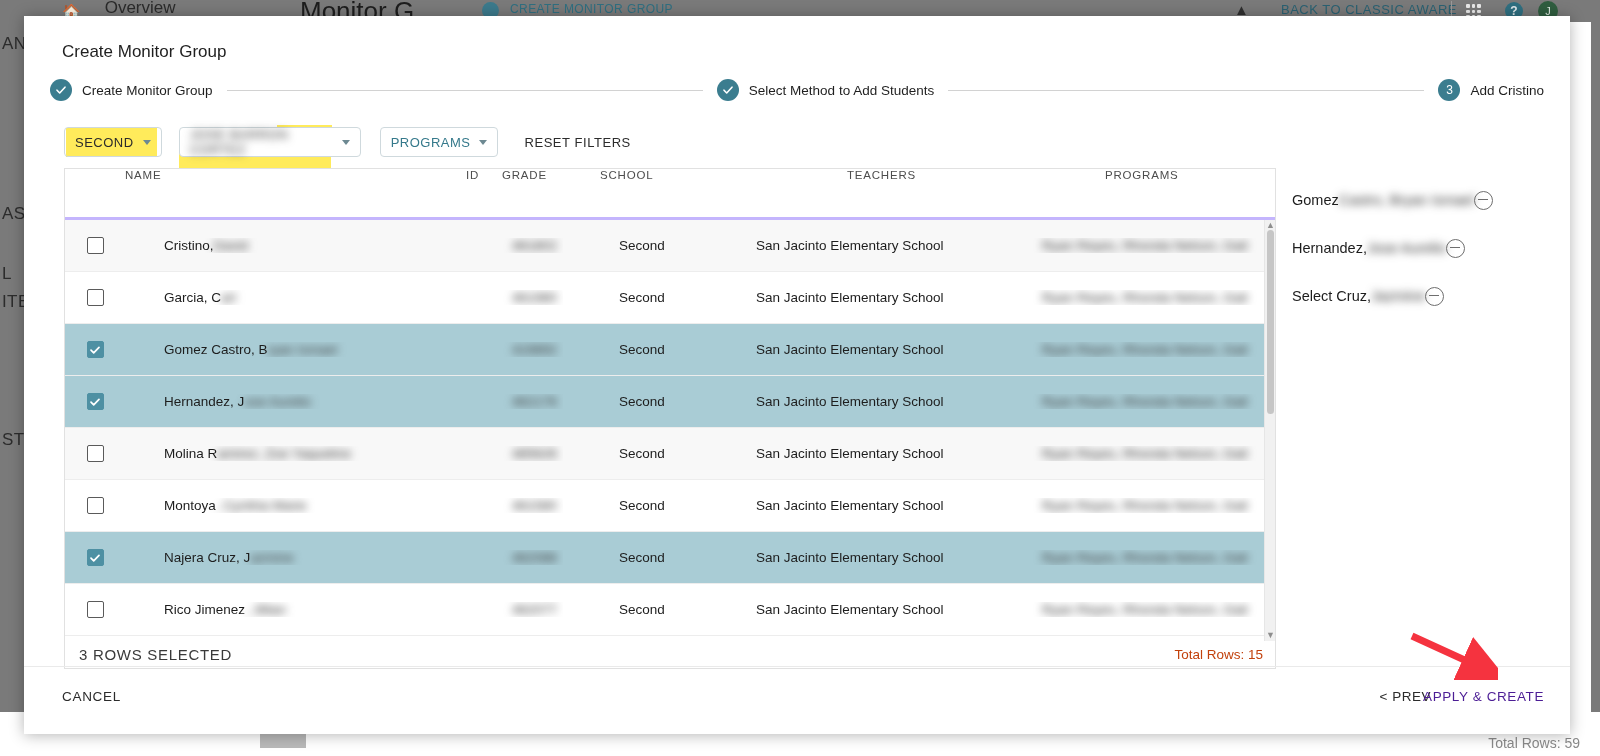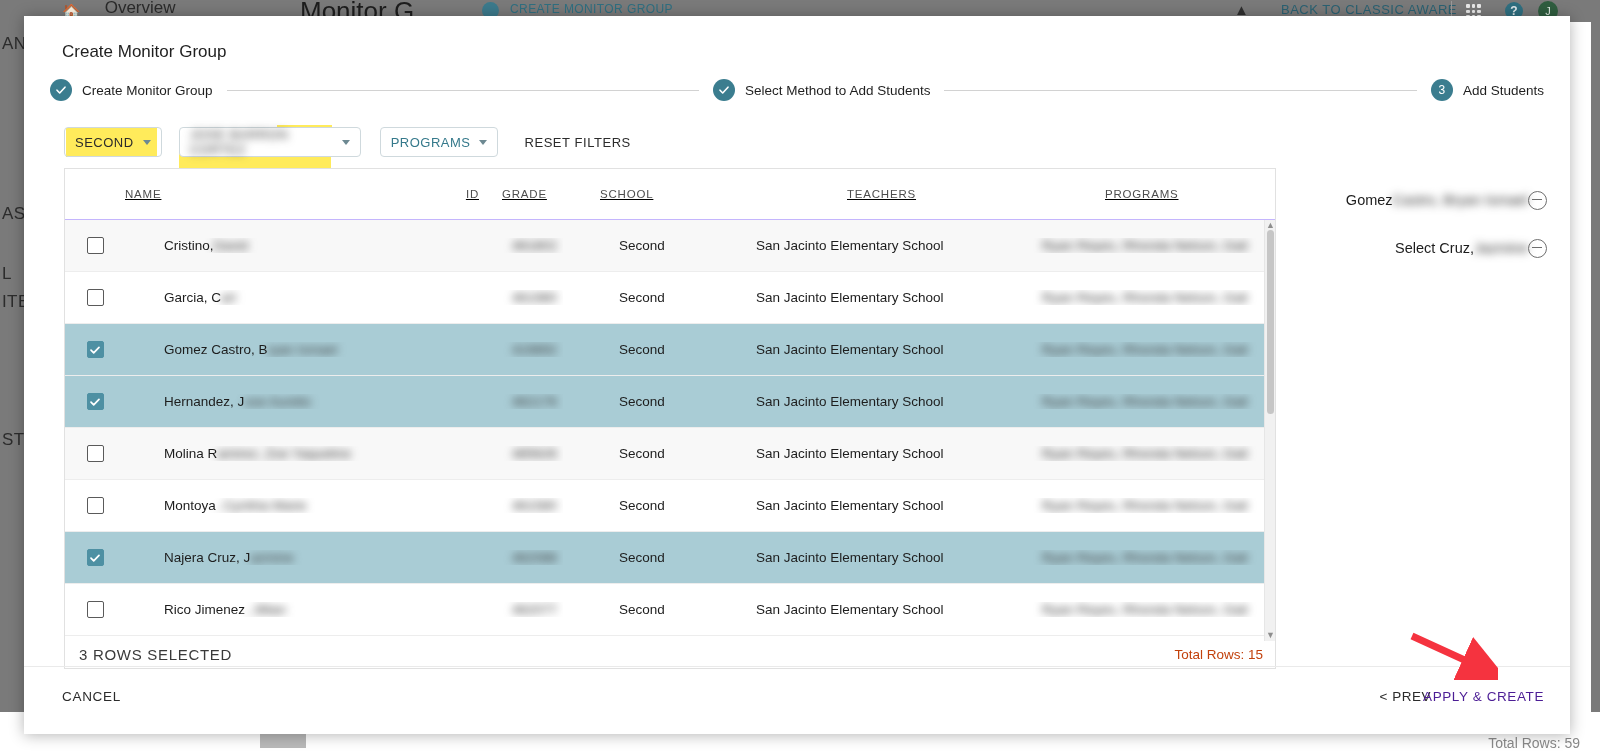--- a/index.html
+++ b/index.html
@@ -168,22 +168,22 @@
     letter-spacing: .55px; white-space: nowrap;
   }
 
   
   .table-card {
     position: absolute; left: 40px; top: 152px;
     width: 1212px; height: 501px;
     border: 1px solid #e1e1e1; background: #fff;
   }
   .thead {
-    height: 51px; border-bottom: 1px solid #c4b5fd;
-    display: flex; align-items: center; text-decoration: underline;
+    height: 51px; border-bottom: 3px solid #c4b5fd;
+    display: flex; align-items: flex-start;
   }
   .row {
     height: 52px; display: flex; align-items: center;
     border-bottom: 1px solid #ededed;
     gap: 39px;
   }
   .row.odd { background: #f8f8f8; }
   .row.even { background: #ffffff; }
   .row.selected { background: #a9ccd5; }
   .c-check { width: 60px; flex: 0 0 60px; display:flex; align-items:center; justify-content:center; }
@@ -234,21 +234,21 @@
 
   
   .side-panel { position: absolute; left: 1268px; top: 160px; width: 255px; }
   .side-head {
     display: flex; align-items: center; justify-content: space-between;
     height: 30px;
   }
   .side-head-label { font-size: 14.5px; color: #404040; }
   .chev-up { color: #6a6a6a; font-size: 13px; line-height: 1; }
   .side-item {
-    display: flex; align-items: center; justify-content: flex-end;
+    display: flex; align-items: center; justify-content: flex-start;
     height: 48px;
   }
   .side-name { font-size: 14.5px; color: #1d1d1d; display: flex; align-items: baseline; }
   .remove-icon {
     width: 19px; height: 19px; border-radius: 50%;
     border: 1.5px solid #6e6e6e; position: relative; flex: 0 0 19px;
   }
   .remove-icon:after {
     content: ""; position: absolute; left: 3px; top: 7.2px;
     width: 10px; height: 1.6px; background: #6e6e6e;
@@ -336,21 +336,21 @@
       <div class="step-badge">
         <svg width="12" height="12" viewBox="0 0 12 12">
             <path d="M2 6.2 L4.7 9 L10 3.2" fill="none" stroke="#ffffff" stroke-width="1.6" stroke-linecap="round" stroke-linejoin="round"></path>
           </svg>
       </div>
       <span class="step-label">Select Method to Add Students</span>
     </div>
     <div class="step-line"></div>
     <div class="step">
       <div class="step-badge">3</div>
-      <span class="step-label">Add Students</span>
+      <span class="step-label">Add Cristino</span>
     </div>
   </div>
 
   <div class="filters">
 
     <div class="hl-wrap">
       <div class="hl-yellow" style="left:2px; top:1px; width:91px; height:29px;"></div>
       <div class="sel-box" style="background:transparent;">
         <span class="sel-text">SECOND</span>
         <span class="caret"></span>
@@ -502,20 +502,27 @@
       <span class="total-rows">Total Rows: 15</span>
     </div>
   </div>
 
   <div class="side-panel">
     <div id="side-host">
         <div class="side-item">
           <span class="side-name">
             <span>Gomez</span>
             <span class="cellblur"> Castro, Bryan Ismael</span>
+          </span>
+          <span class="remove-icon"></span>
+        </div>
+        <div class="side-item">
+          <span class="side-name">
+            <span>Hernandez,</span>
+            <span class="cellblur"> Jose Aurelio</span>
           </span>
           <span class="remove-icon"></span>
         </div>
         <div class="side-item">
           <span class="side-name">
             <span>Select Cruz,</span>
             <span class="cellblur"> Jazmine</span>
           </span>
           <span class="remove-icon"></span>
         </div>

